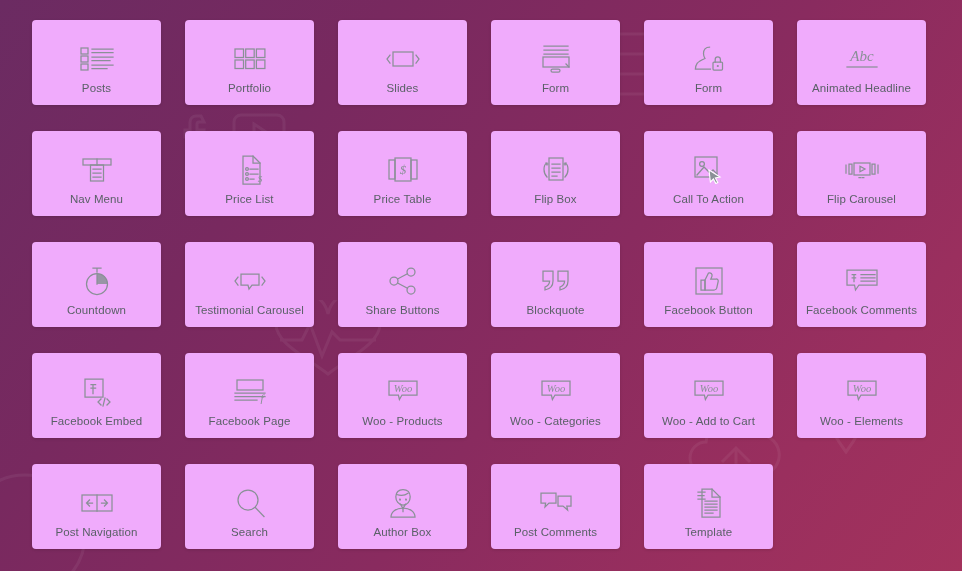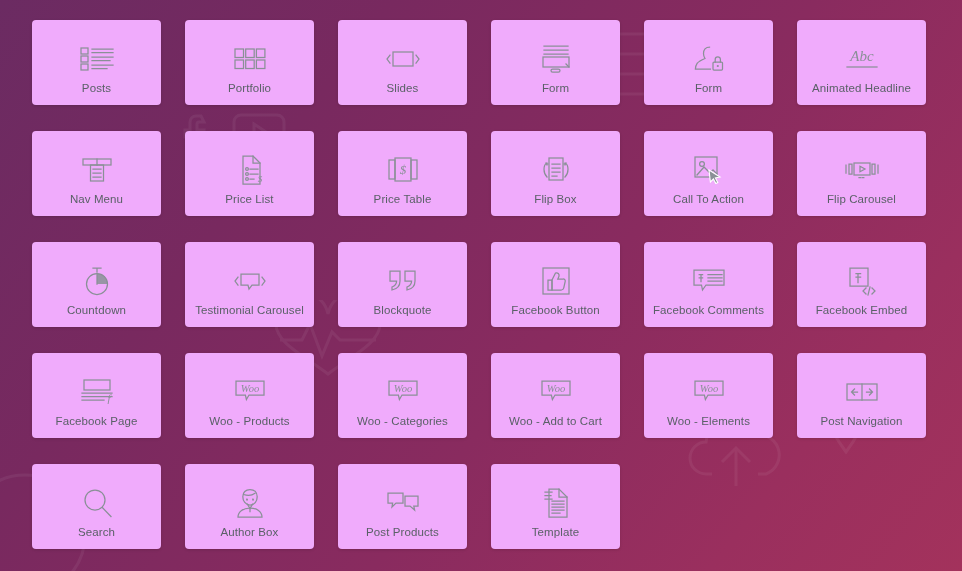--- a/index.html
+++ b/index.html
@@ -268,20 +268,31 @@
       <div class="ico">
         <svg width="36" height="20" viewBox="0 0 36 20">
           <path d="M9 3h18v11H20l-3 4-1-4H9z"></path>
           <path d="M6 6l-3 4 3 4M30 6l3 4-3 4"></path>
         </svg>
       </div>
       <div class="lbl">Testimonial Carousel</div>
     </div>
     <div class="widget">
       <div class="ico">
+        <svg width="30" height="28" viewBox="0 0 30 28">
+          <circle cx="23" cy="5" r="4"></circle>
+          <circle cx="6" cy="14" r="4"></circle>
+          <circle cx="23" cy="23" r="4"></circle>
+          <path d="M9.6 12L19.4 6.8M9.6 16l9.8 5.2"></path>
+        </svg>
+      </div>
+      <div class="lbl">Share Buttons</div>
+    </div>
+    <div class="widget">
+      <div class="ico">
         <svg width="32" height="24" viewBox="0 0 32 24">
           <path d="M3 2h10v10c0 5-3 8-8 9v-3c3-1 4.6-3 4.6-6H3z"></path>
           <path d="M18 2h10v10c0 5-3 8-8 9v-3c3-1 4.6-3 4.6-6H18z"></path>
         </svg>
       </div>
       <div class="lbl">Blockquote</div>
     </div>
     <div class="widget">
       <div class="ico">
         <svg width="28" height="28" viewBox="0 0 28 28">
@@ -391,21 +402,21 @@
       </div>
       <div class="lbl">Author Box</div>
     </div>
     <div class="widget">
       <div class="ico">
         <svg width="32" height="24" viewBox="0 0 32 24">
           <path d="M1 2h15v10H9l-4 4 .6-4H1z"></path>
           <path d="M18 5h13v10h-4.2l.8 4-4.6-4H18z"></path>
         </svg>
       </div>
-      <div class="lbl">Post Products</div>
+      <div class="lbl">Post Comments</div>
     </div>
     <div class="widget">
       <div class="ico">
         <svg width="26" height="30" viewBox="0 0 26 30">
           <path d="M6 1h10l8 8v20H6z"></path>
           <path d="M16 1v8h8"></path>
           <path d="M2 4h7M2 7.5h6M2 11h7"></path>
           <path d="M9 13h12M9 16h12M9 19h12M9 22h12M9 25h8"></path>
         </svg>
       </div>

